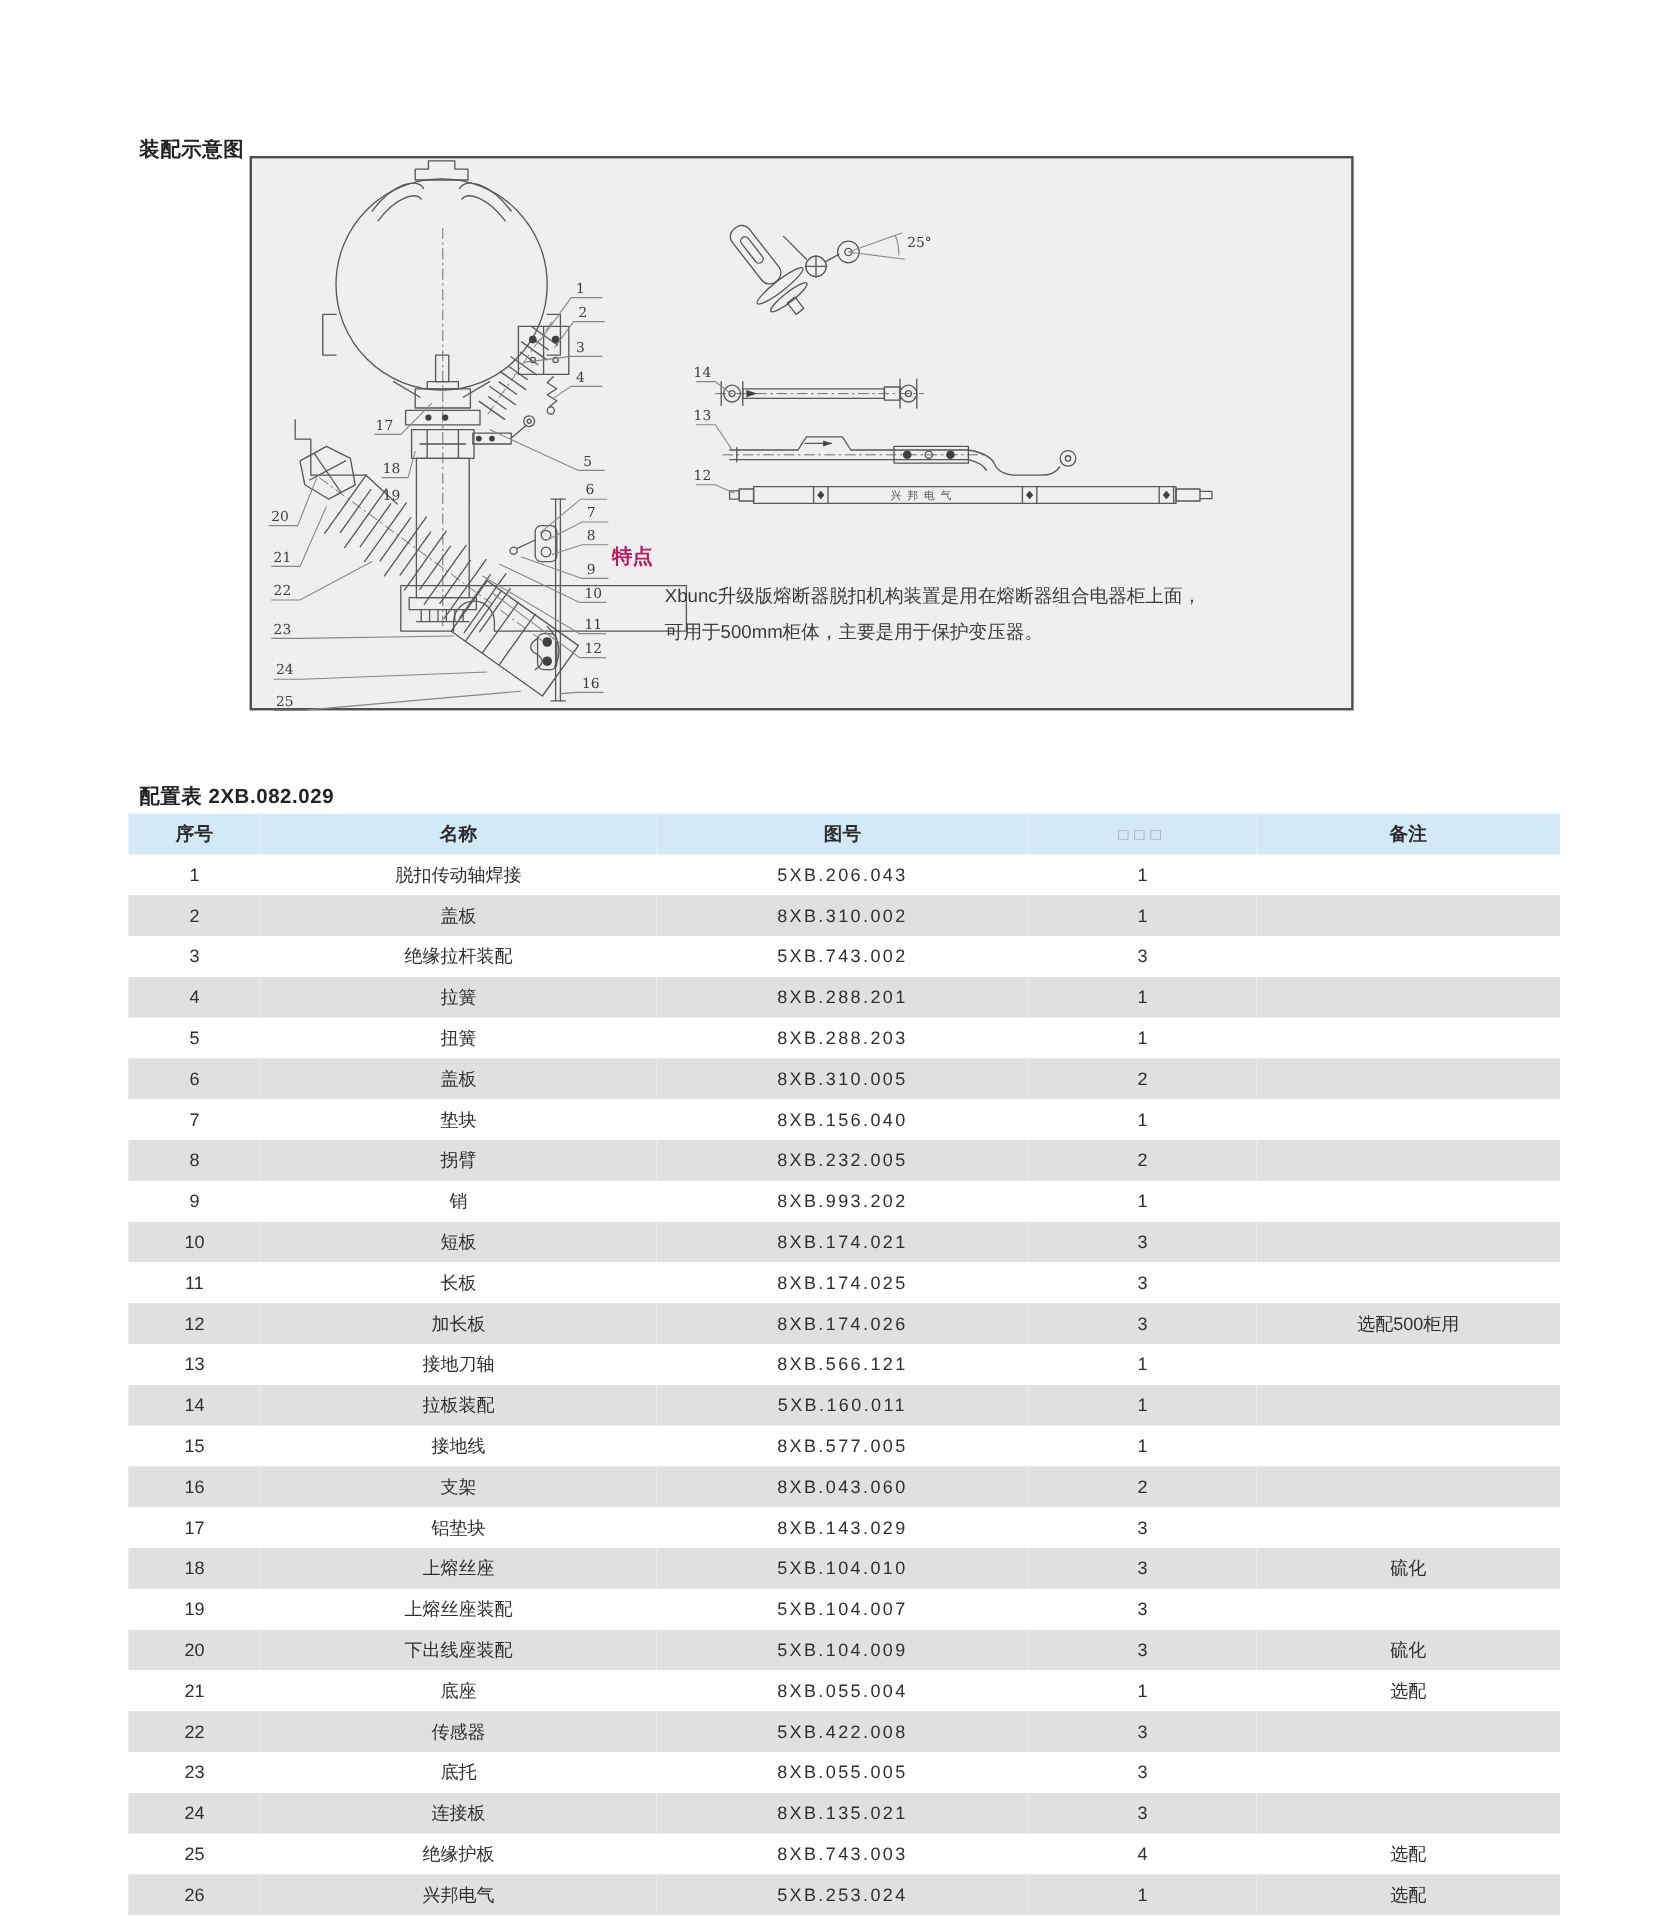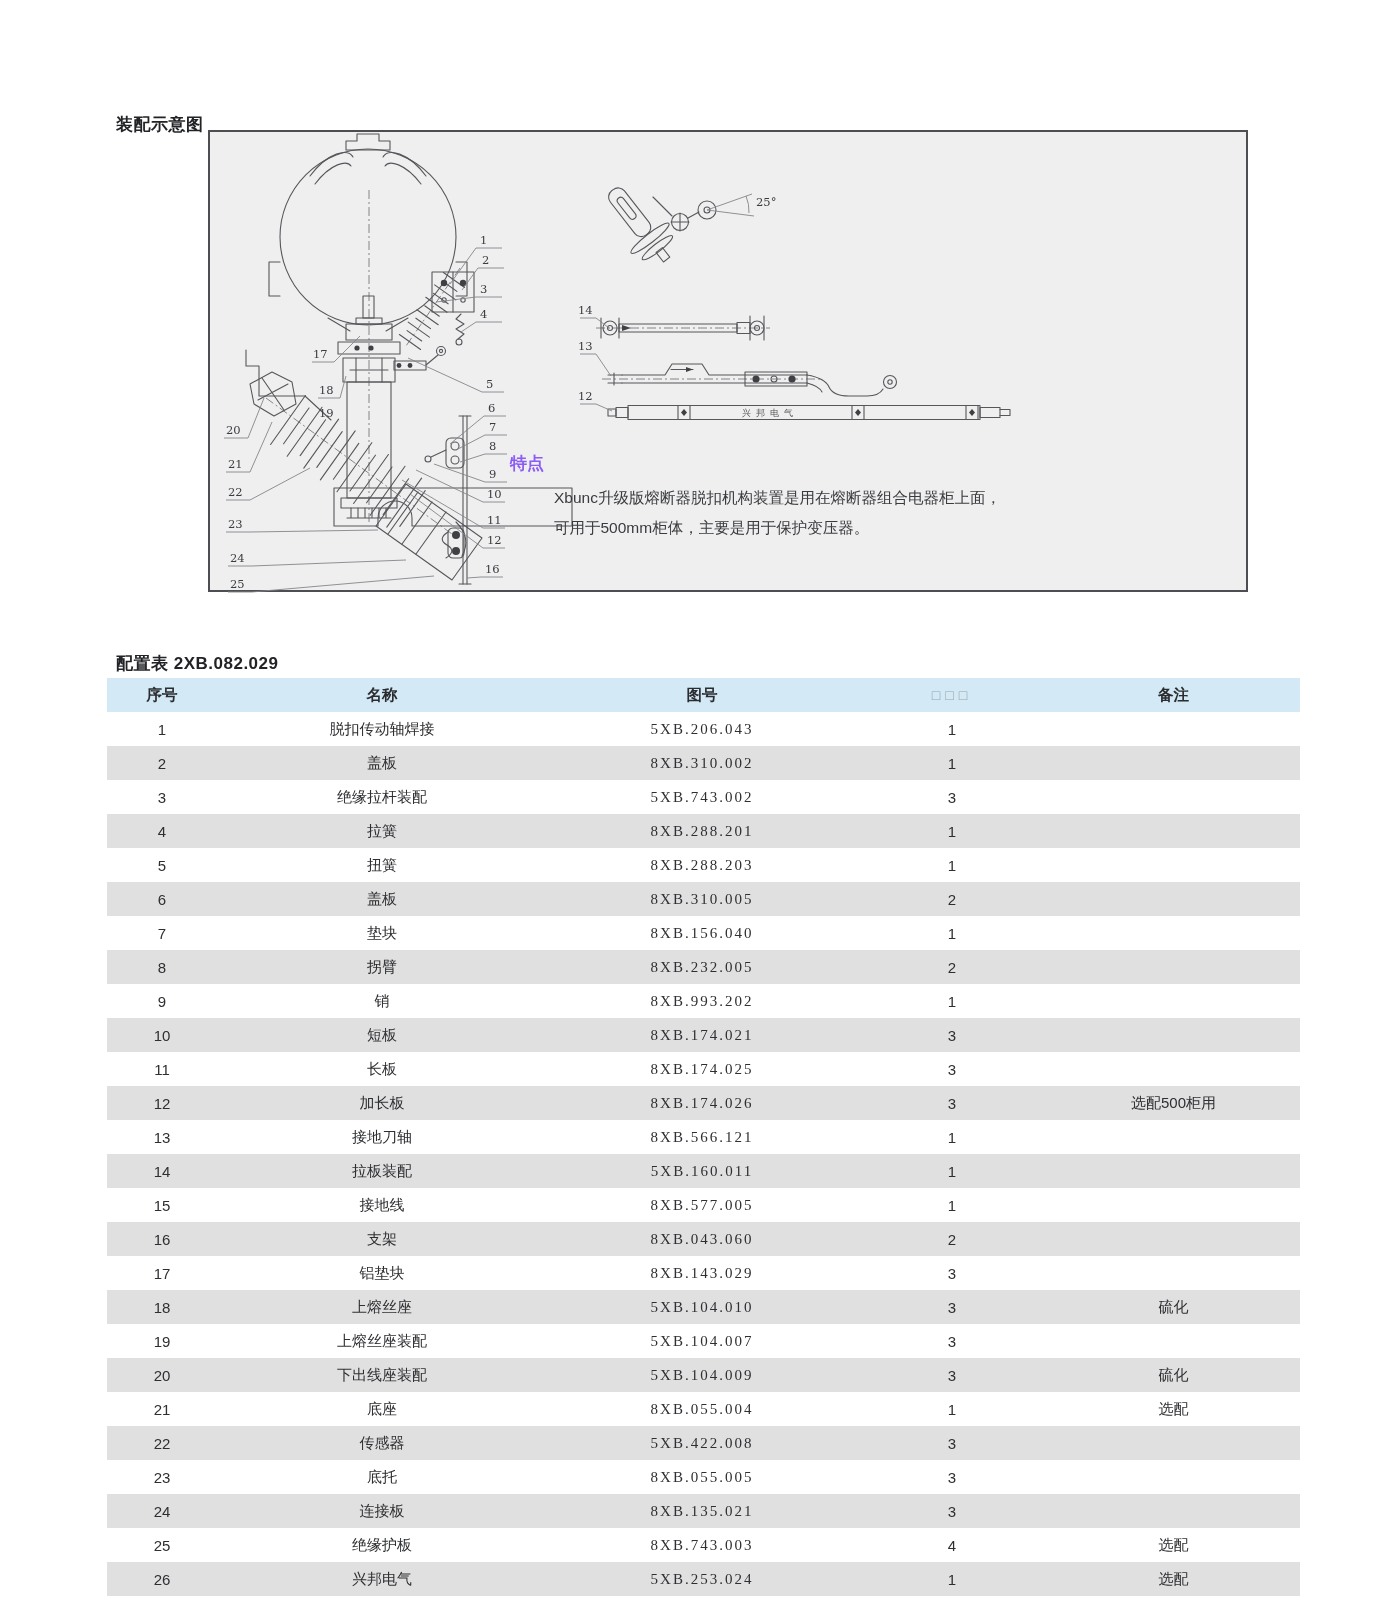--- a/index.html
+++ b/index.html
@@ -5,50 +5,50 @@
   html,body{margin:0;padding:0;}
   body{
     width:1400px;height:1604px;position:relative;background:#ffffff;
     font-family:"Liberation Sans",sans-serif;overflow:hidden;
   }
   .sec-title{position:absolute;margin:16px;font-size:17px;font-weight:700;color:#222326;letter-spacing:.5px;}
   #assembly-title{left:100px;top:97px;}
   #table-title{left:100px;top:636px;text-align:center;}
 
   .diagram-box{
-    position:absolute;left:208px;top:130px;width:1040px;height:462px;
+    position:absolute;left:208px;top:130px;width:920px;height:462px;
     background:#efeff0;border:2px solid #4d4e52;box-sizing:border-box;
   }
   .diagram-box svg{position:absolute;left:0;top:0;}
 
   .ln{fill:none;stroke:#56575b;stroke-width:1.1;stroke-linecap:round;stroke-linejoin:round;}
   .fl{fill:#3f4044;stroke:none;}
   .ld{fill:none;stroke:#85868a;stroke-width:.9;}
   .cl{fill:none;stroke:#6a6b6f;stroke-width:.8;stroke-dasharray:9 3 2 3;}
   .co{font-family:"DejaVu Serif","Liberation Serif",serif;font-size:11.5px;fill:#3b3c40;}
   .brand{font-size:9px;letter-spacing:5px;fill:#55565a;}
 
   .features{position:absolute;left:300px;top:320px;width:610px;}
-  .features-title{font-size:17px;font-weight:700;color:#8b5cf6;margin-bottom:8px;}
+  .features-title{font-size:17px;font-weight:700;color:#be185d;margin-bottom:8px;}
   .features-line{font-size:15.5px;color:#3a3b3e;line-height:30px;margin-left:44px;white-space:nowrap;}
 
   table.parts{
     position:absolute;left:107px;top:678px;width:1193px;
     border-collapse:collapse;table-layout:fixed;
   }
   table.parts th{
     height:34px;background:#d3e9f6;font-size:15.5px;font-weight:700;
     color:#2b2c2f;padding:0;
   }
   table.parts th:nth-child(4){color:#9aa2a8;font-weight:400;letter-spacing:5px;font-size:14px;}
   table.parts td{
     height:34px;font-size:15px;color:#2e2f32;text-align:center;padding:0;
     white-space:nowrap;overflow:hidden;
   }
-  table.parts td:nth-child(3){letter-spacing:2px;font-family:Liberation Serif, serif;}
+  table.parts td:nth-child(3){letter-spacing:2px;}
   table.parts tr.alt{background:#e0e0e1;}
 </style>
 </head>
 <body>
 
 <h2 id="assembly-title" class="sec-title">装配示意图</h2>
 
 <div class="diagram-box">
   <svg viewBox="0 0 920 462" width="920" height="462">
 

